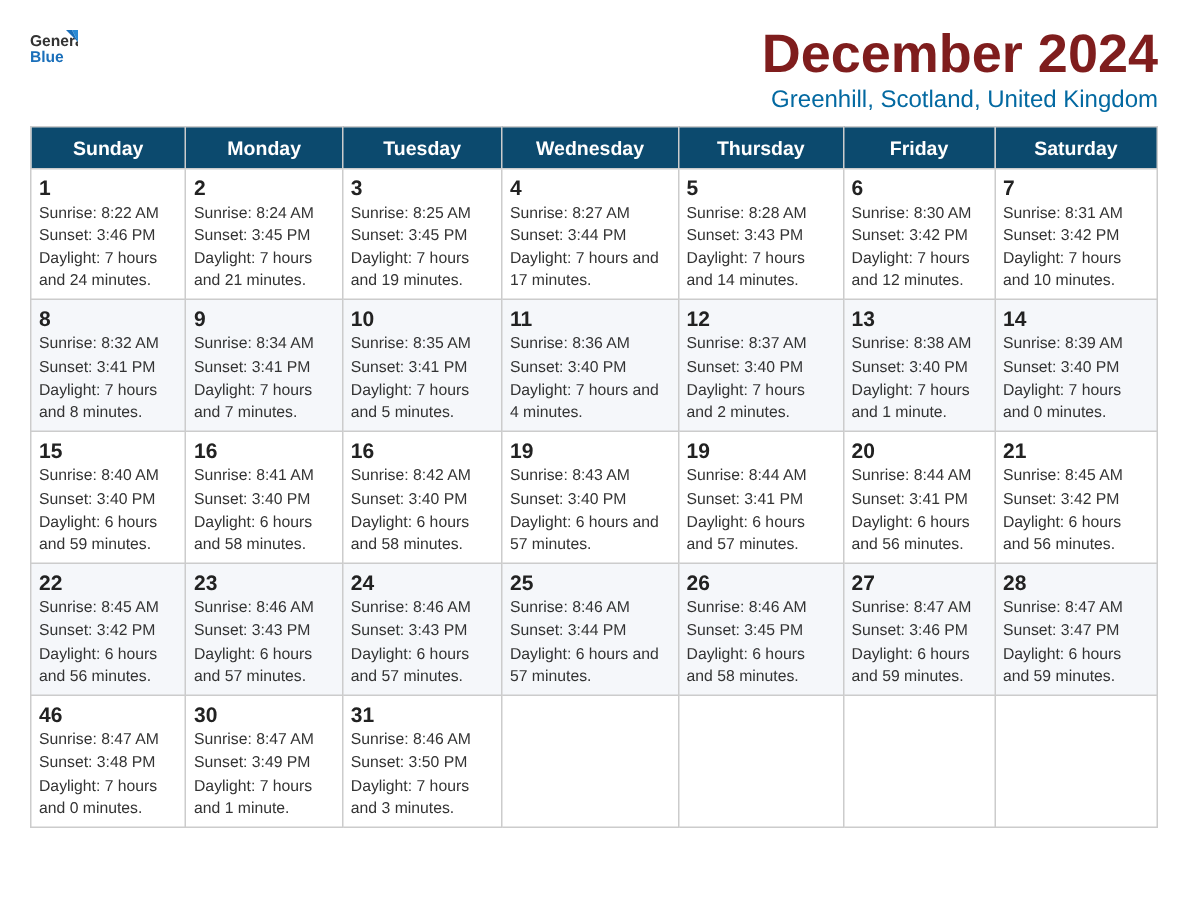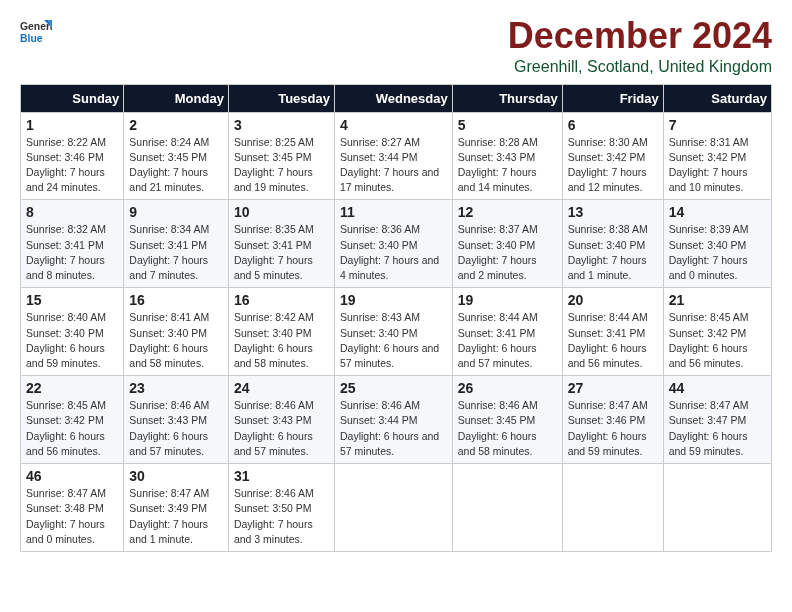--- a/index.html
+++ b/index.html
@@ -29,35 +29,35 @@
       text-align: right;
     }
     .month-title {
       font-size: 36px;
       font-weight: bold;
       color: #7f1d1d;
       line-height: 1.1;
     }
     .location-title {
       font-size: 16px;
-      color: #14532d;
+      color: #0369a1;
       margin-top: 2px;
     }
     .calendar-table {
       width: 100%;
       border-collapse: collapse;
       font-size: 11px;
     }
     .calendar-table th {
-      background-color: #0f172a;
+      background-color: #0c4a6e;
       color: #fff;
       padding: 6px 4px;
       font-size: 13px;
       font-weight: bold;
-      text-align: right;
+      text-align: center;
       border: 1px solid #ccc;
     }
     .calendar-table td {
       border: 1px solid #ccc;
       padding: 4px 5px;
       vertical-align: top;
       height: 78px;
       background: #fff;
     }
     .calendar-table tr:nth-child(even) td {
@@ -219,21 +219,21 @@
         </td>
         <td>
           <span class="day-num">26</span>
           <div class="day-detail">Sunrise: 8:46 AM<br>Sunset: 3:45 PM<br>Daylight: 6 hours and 58 minutes.</div>
         </td>
         <td>
           <span class="day-num">27</span>
           <div class="day-detail">Sunrise: 8:47 AM<br>Sunset: 3:46 PM<br>Daylight: 6 hours and 59 minutes.</div>
         </td>
         <td>
-          <span class="day-num">44</span>
+          <span class="day-num">28</span>
           <div class="day-detail">Sunrise: 8:47 AM<br>Sunset: 3:47 PM<br>Daylight: 6 hours and 59 minutes.</div>
         </td>
       </tr>
       <tr>
         <td>
           <span class="day-num">46</span>
           <div class="day-detail">Sunrise: 8:47 AM<br>Sunset: 3:48 PM<br>Daylight: 7 hours and 0 minutes.</div>
         </td>
         <td>
           <span class="day-num">30</span>

